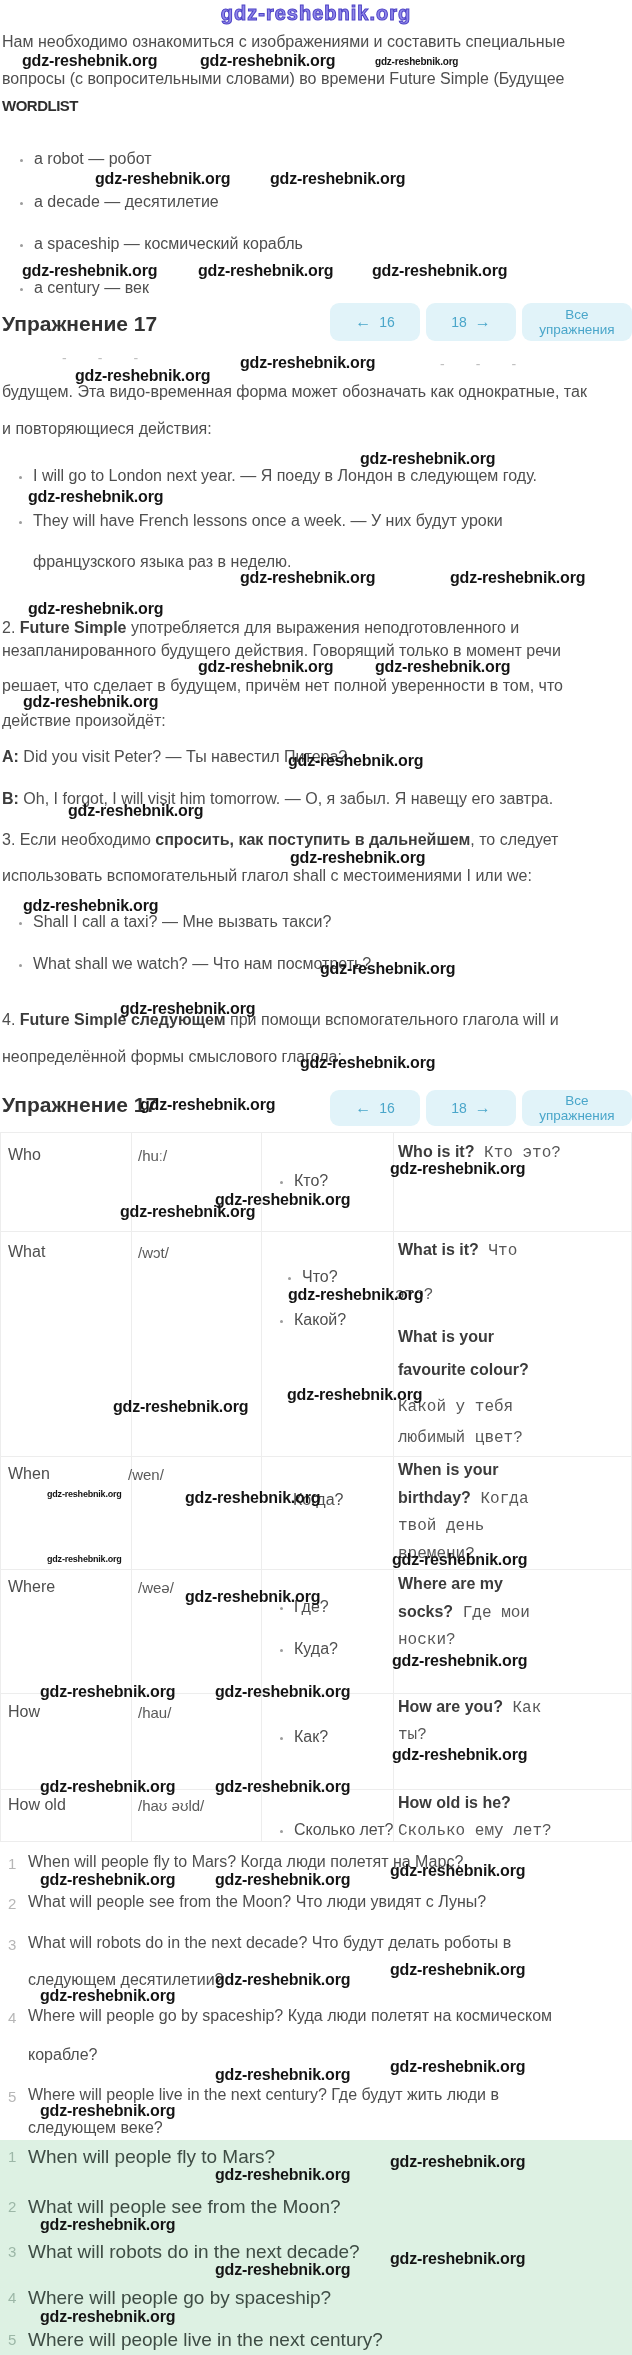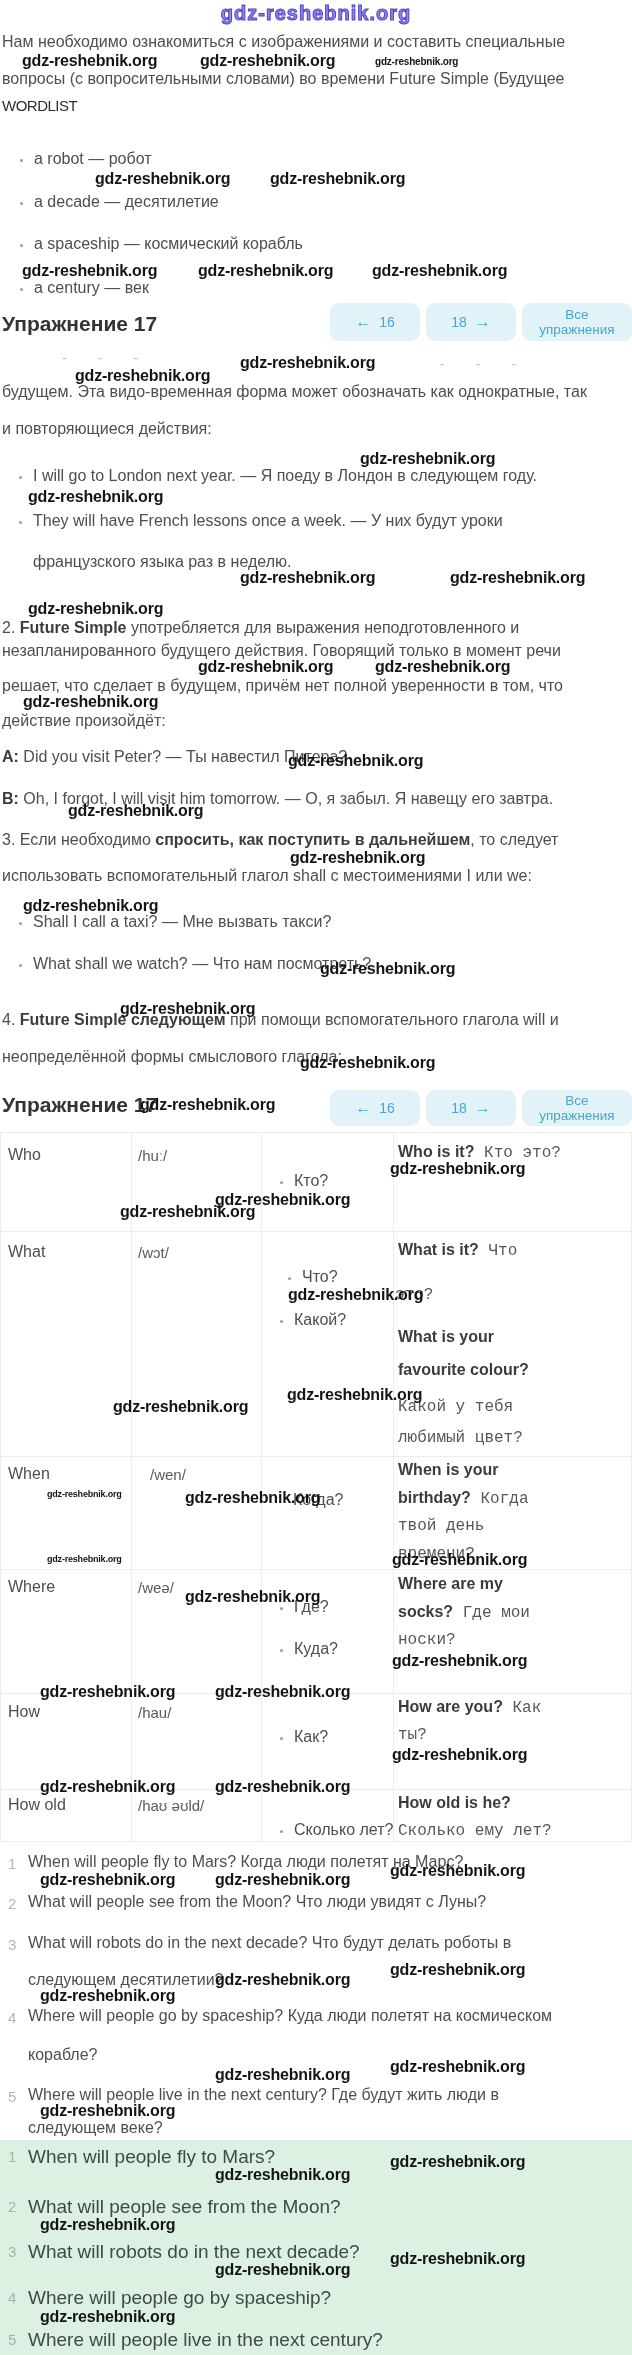--- a/index.html
+++ b/index.html
@@ -8,21 +8,21 @@
   .l{position:absolute;white-space:pre;}
   .t{font-size:16px;color:#4e4e4e;}
   .tb{font-weight:bold;color:#3c3c3c;}
   .muted{color:#575757;font-family:Liberation Mono, monospace;}
   .wm{position:absolute;white-space:pre;font-size:16px;font-weight:bold;color:#141414;letter-spacing:-0.2px;}
   .wm-s{font-size:10px;}
   .wm-xs{font-size:9px;}
   .wm-top{position:absolute;left:0;top:2px;width:100%;text-align:center;font-size:20px;font-weight:bold;
           color:#8f86e8;-webkit-text-stroke:1px #4d42c6;letter-spacing:1px;}
   .h2{font-size:21px;font-weight:bold;color:#333;}
-  .wordlist-title{font-size:15px;font-weight:normal;color:#2e2e2e;letter-spacing:-0.5px;}
+  .wordlist-title{font-size:15px;font-weight:bold;color:#2e2e2e;letter-spacing:-0.5px;}
   .btn{position:absolute;display:flex;align-items:center;justify-content:center;gap:8px;
        background:#e1f3f9;color:#4aa6ca;font-size:14px;border:none;border-radius:9px;
        cursor:pointer;font-family:inherit;}
   .btn .arr{font-size:16px;}
   .li::before{content:'';position:absolute;left:-14px;top:9px;width:3px;height:3px;border-radius:50%;background:#9c9c9c;}
   .dash{color:#c0c0c0;font-size:14px;}
   .tbl{position:absolute;border:1px solid #ededed;}
   .vl{position:absolute;width:1px;background:#ededed;top:0;bottom:0;}
   .hl{position:absolute;height:1px;background:#ededed;left:0;right:0;}
   .ipa{font-size:15px;color:#5a5a5a;}
@@ -119,21 +119,21 @@
   <div class="l t li" style="left:302px;top:1268px">Что?</div>
   <div class="l t li" style="left:294px;top:1311px">Какой?</div>
   <div class="l t" style="left:398px;top:1241px"><span class="tb">What is it?</span><span class="muted"> Что</span></div>
   <div class="l t muted" style="left:395px;top:1286px">это?</div>
   <div class="l t tb" style="left:398px;top:1328px">What is your</div>
   <div class="l t tb" style="left:398px;top:1361px">favourite colour?</div>
   <div class="l t muted" style="left:398px;top:1398px">Какой у тебя</div>
   <div class="l t muted" style="left:398px;top:1429px">любимый цвет?</div>
 
   <div class="l t" style="left:8px;top:1465px">When</div>
-  <div class="l ipa" style="left:150px;top:1466px">/wen/</div>
+  <div class="l ipa" style="left:128px;top:1466px">/wen/</div>
   <div class="l t" style="left:293px;top:1491px">Когда?</div>
   <div class="l t tb" style="left:398px;top:1461px">When is your</div>
   <div class="l t" style="left:398px;top:1489px"><span class="tb">birthday?</span><span class="muted"> Когда</span></div>
   <div class="l t muted" style="left:398px;top:1517px">твой день</div>
   <div class="l t muted" style="left:398px;top:1545px">времени?</div>
 
   <div class="l t" style="left:8px;top:1578px">Where</div>
   <div class="l ipa" style="left:138px;top:1579px">/weə/</div>
   <div class="l t li" style="left:294px;top:1598px">Где?</div>
   <div class="l t li" style="left:294px;top:1640px">Куда?</div>

